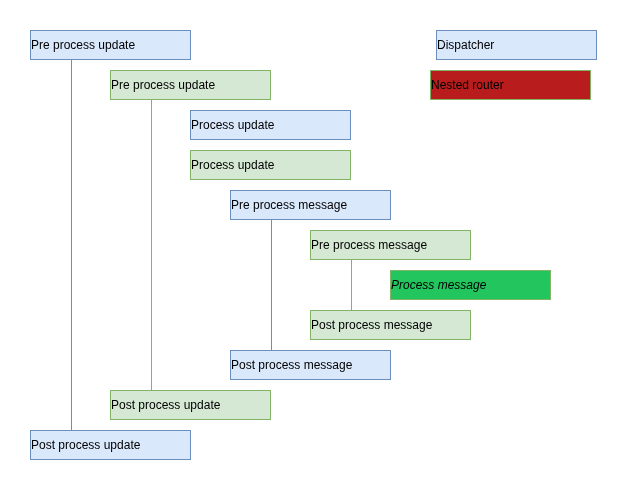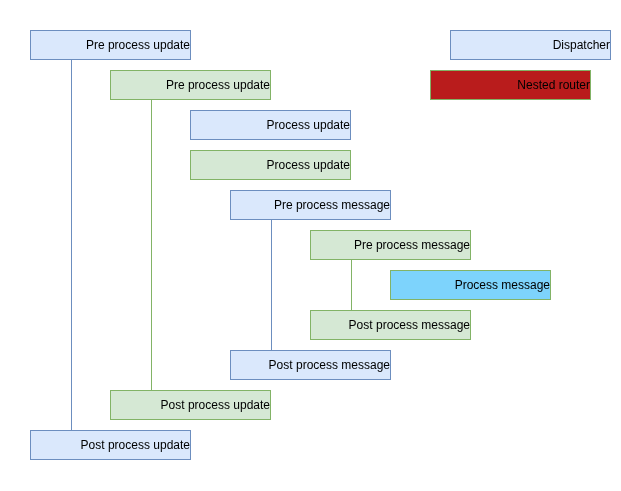--- a/index.html
+++ b/index.html
@@ -14,21 +14,21 @@
     height: 491px;
     background: #ffffff;
     overflow: hidden;
   }
   .node {
     position: absolute;
     box-sizing: border-box;
     border: 1px solid #000;
     display: flex;
     align-items: center;
-    justify-content: flex-end;
+    justify-content: flex-start;
     text-align: center;
   }
   .node-label {
     font-size: 12px;
     color: #000000;
     line-height: 1.2;
     white-space: nowrap;
   }
   .connector {
     position: absolute;
@@ -42,42 +42,42 @@
   <div>
       <div class="connector" style="left: 71px; top: 60px; height: 370px; background: rgb(108, 142, 191);"></div>
       <div class="connector" style="left: 151px; top: 100px; height: 290px; background: rgb(130, 179, 102);"></div>
       <div class="connector" style="left: 271px; top: 220px; height: 130px; background: rgb(108, 142, 191);"></div>
       <div class="connector" style="left: 351px; top: 260px; height: 50px; background: rgb(130, 179, 102);"></div>
     </div>
   <div>
       <div class="node" style="left: 30px; top: 30px; width: 161px; height: 30px; background: rgb(218, 232, 252); border-color: rgb(108, 142, 191);">
     <span class="node-label">Pre process update</span>
   </div>
-      <div class="node" style="left: 450px; top: 30px; width: 161px; height: 30px; background: rgb(218, 232, 252); border-color: rgb(108, 142, 191);">
+      <div class="node" style="left: 436px; top: 30px; width: 161px; height: 30px; background: rgb(218, 232, 252); border-color: rgb(108, 142, 191);">
     <span class="node-label">Dispatcher</span>
   </div>
       <div class="node" style="left: 110px; top: 70px; width: 161px; height: 30px; background: rgb(213, 232, 212); border-color: rgb(130, 179, 102);">
     <span class="node-label">Pre process update</span>
   </div>
       <div class="node" style="left: 430px; top: 70px; width: 161px; height: 30px; background: #b91c1c; border-color: rgb(130, 179, 102);">
     <span class="node-label">Nested router</span>
   </div>
       <div class="node" style="left: 190px; top: 110px; width: 161px; height: 30px; background: rgb(218, 232, 252); border-color: rgb(108, 142, 191);">
     <span class="node-label">Process update</span>
   </div>
       <div class="node" style="left: 190px; top: 150px; width: 161px; height: 30px; background: rgb(213, 232, 212); border-color: rgb(130, 179, 102);">
     <span class="node-label">Process update</span>
   </div>
       <div class="node" style="left: 230px; top: 190px; width: 161px; height: 30px; background: rgb(218, 232, 252); border-color: rgb(108, 142, 191);">
     <span class="node-label">Pre process message</span>
   </div>
       <div class="node" style="left: 310px; top: 230px; width: 161px; height: 30px; background: rgb(213, 232, 212); border-color: rgb(130, 179, 102);">
     <span class="node-label">Pre process message</span>
   </div>
-      <div class="node" style="left: 390px; top: 270px; width: 161px; height: 30px; background: #7dd3fc; border-color: rgb(130, 179, 102);">
+      <div class="node" style="left: 390px; top: 270px; width: 161px; height: 30px; background: #22c55e; border-color: rgb(130, 179, 102); font-style: italic;">
     <span class="node-label">Process message</span>
   </div>
       <div class="node" style="left: 310px; top: 310px; width: 161px; height: 30px; background: rgb(213, 232, 212); border-color: rgb(130, 179, 102);">
     <span class="node-label">Post process message</span>
   </div>
       <div class="node" style="left: 230px; top: 350px; width: 161px; height: 30px; background: rgb(218, 232, 252); border-color: rgb(108, 142, 191);">
     <span class="node-label">Post process message</span>
   </div>
       <div class="node" style="left: 110px; top: 390px; width: 161px; height: 30px; background: rgb(213, 232, 212); border-color: rgb(130, 179, 102);">
     <span class="node-label">Post process update</span>

